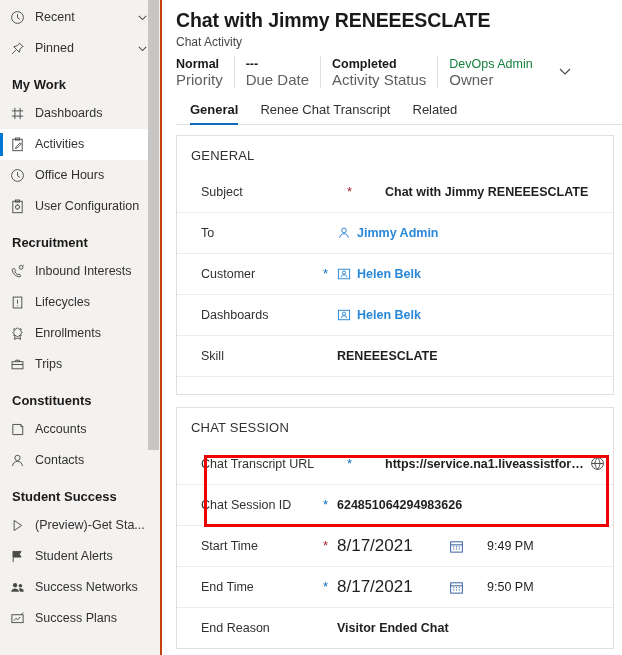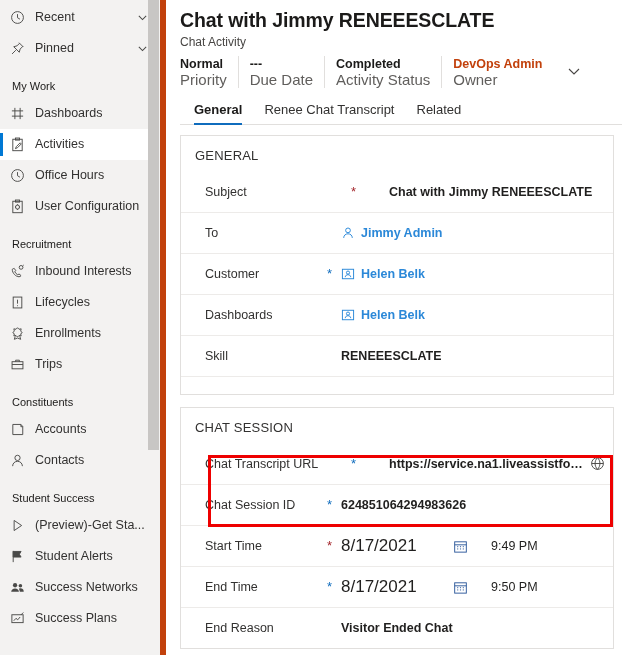--- a/index.html
+++ b/index.html
@@ -72,22 +72,22 @@
     margin-right: 12px;
     color: #4a4a48;
     display: flex;
     align-items: center;
   }
   .group-header {
     height: 34px;
     display: flex;
     align-items: flex-end;
     padding: 0 0 6px 12px;
-    font-size: 11px;
-    font-weight: normal;
+    font-size: 13px;
+    font-weight: bold;
     color: #1b1a19;
   }
 
   
   .sb-track {
     position: absolute;
     top: 0; right: 0;
     width: 12px; height: 655px;
     background: #f3f2f1;
   }
@@ -99,21 +99,21 @@
     background: #c8c6c4;
   }
 
   
   .main {
     flex: 1 1 auto;
     height: 655px;
     background: #ffffff;
     position: relative;
     overflow: hidden;
-    border-left: 6px solid #c2410c;
+    border-left: 2px solid #c2410c;
   }
 
   .header {
     padding: 8px 0 0 14px;
     background: #ffffff;
   }
   .rec-title {
     font-size: 19.5px;
     font-weight: bold;
     color: #1b1a19;
@@ -141,21 +141,21 @@
   }
   .stat-cell:first-child { padding-left: 0; }
   .stat-cell.last { border-right: none; }
   .stat-val {
     font-size: 12.5px;
     font-weight: bold;
     color: #1b1a19;
     line-height: 16px;
     white-space: nowrap;
   }
-  .stat-val.link { color: #c2410c; font-weight: bold; cursor: pointer; }
+  .stat-val.link { color: #15803d; font-weight: normal; cursor: pointer; }
   .stat-lbl {
     font-size: 15px;
     color: #605e5c;
     line-height: 14px;
     margin-top: 1px;
     white-space: nowrap;
   }
   .stat-chev {
     align-self: center;
     margin-left: 2px;

